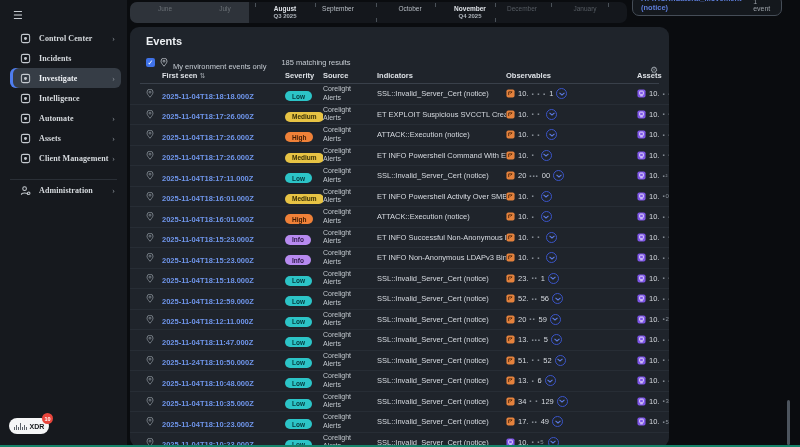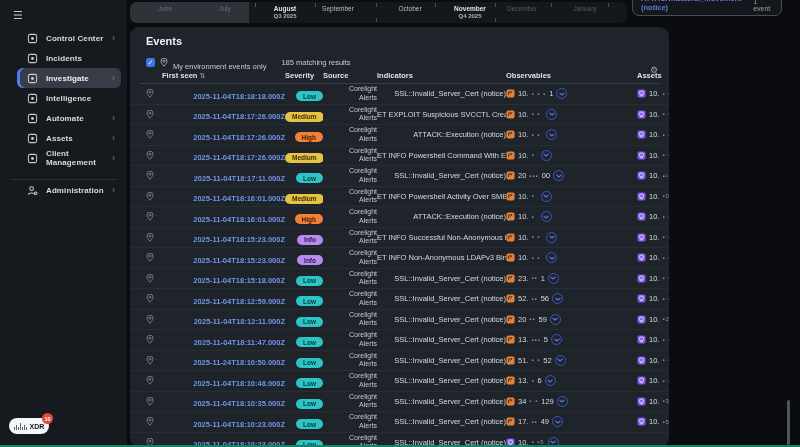--- a/index.html
+++ b/index.html
@@ -10,21 +10,21 @@
     position:relative;
     color:#d6dade;
   }
 
   
   .sidebar {
     position:absolute; left:0; top:0; width:127px; height:447px;
     background:#16191e; z-index:3;
   }
   .hamburger { position:absolute; left:13px; top:9px; font-size:11px; color:#c6cbd1; cursor:pointer; }
-  .nav { position:absolute; top:28px; left:11px; right:0; }
+  .nav { position:absolute; top:28px; left:4px; right:0;font-family:Liberation Serif, serif; }
   .nav-item {
     display:flex; align-items:center; height:20px; margin:0 6px; padding:0 6px 0 9px;
     border-radius:6px; cursor:pointer;
   }
   .nav-item .nicon { width:12px; height:12px; margin-right:8px; flex:0 0 12px; display:flex; align-items:center; justify-content:center; }
   .nav-item .nlabel { flex:1; font-size:8px; font-weight:700; color:#d6dade; letter-spacing:.1px; }
   .nav-item .nchev { font-size:9px; color:#868d94; }
   .nav-item.active { background:#363d46; box-shadow: inset 3px 0 0 #4f7df0; justify-content: center; }
   .nav-item.active .nlabel { color:#eef1f5; }
   .nav-divider { border-top:1px solid #2a2f36; margin:6px 10px; }
@@ -94,21 +94,20 @@
   }
   .thead .sort { color:#9aa0a7; font-weight:400; font-size:7px; }
   .thead-line { position:absolute; left:10px; right:10px; top:56px; border-top:1px solid #39404a; }
   .gear { position:absolute; right:11px; top:39px; font-size:9px; color:#9aa0a7; cursor:pointer; line-height:1; }
 
   .tbody { position:absolute; left:0; top:57px; width:655px; }
   .row {
     display:grid; grid-template-columns:16px 123px 38px 54px 129px 131px 1fr;
     padding-left:16px; align-items:center; height:20.5px;
     border-bottom:1px solid #272d35;
-    text-align:right;
   }
   .cell { overflow:hidden; white-space:nowrap; }
   .pin-c { display:flex; align-items:center; }
   .time { font-size:7.5px; font-weight:700; color:#6f95ea; text-decoration:none; cursor:pointer; }
   .badge {
     display:inline-block; font-size:6.5px; font-weight:700; padding:1.5px 7px;
     border-radius:7px; color:#10232a;
   }
   .badge.low    { background:#2cc4c7; color:#053a3e; }
   .badge.medium { background:#e7c344; color:#3a3006; }

